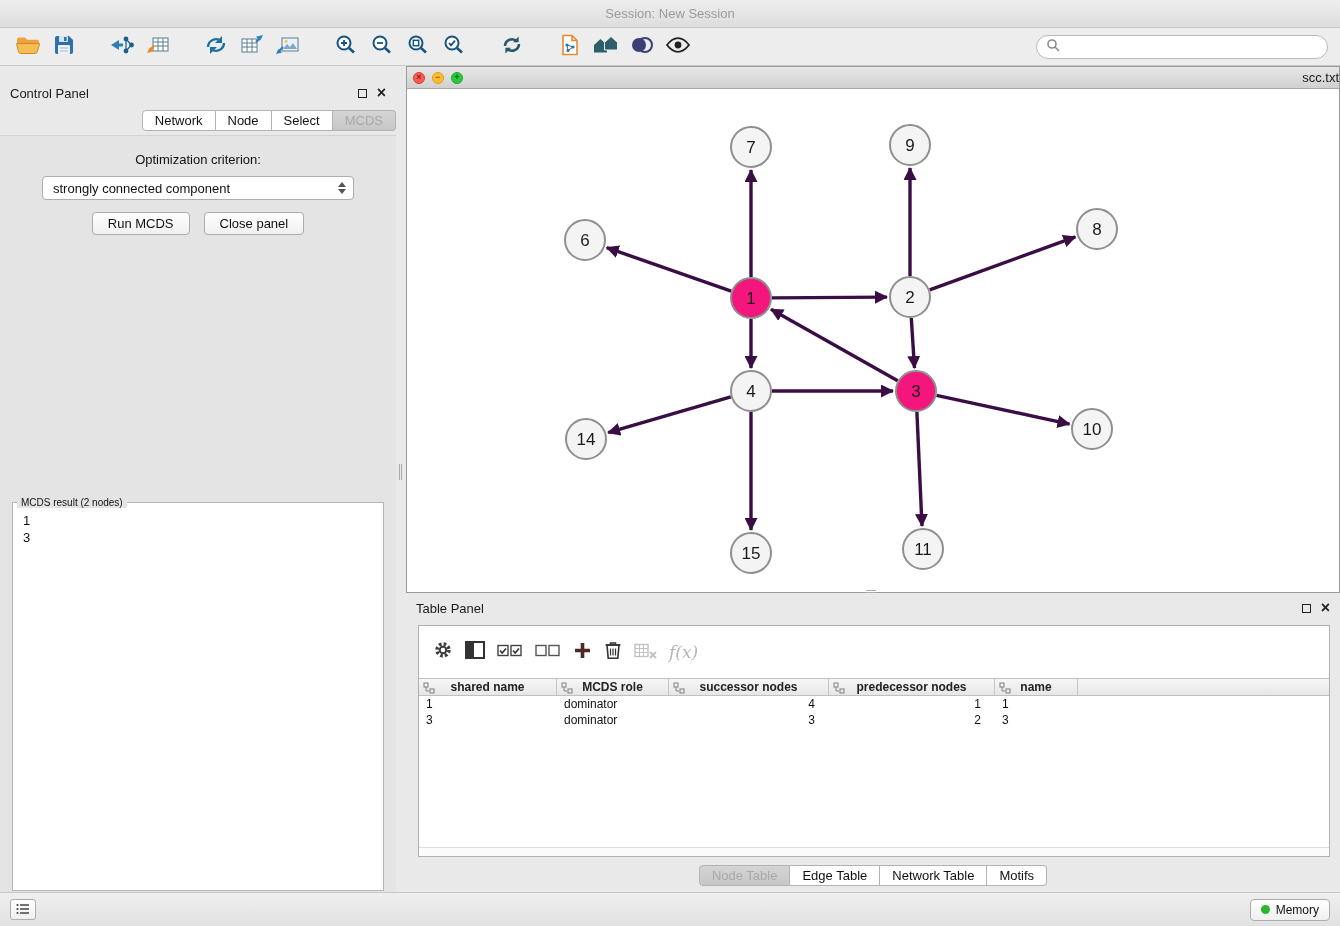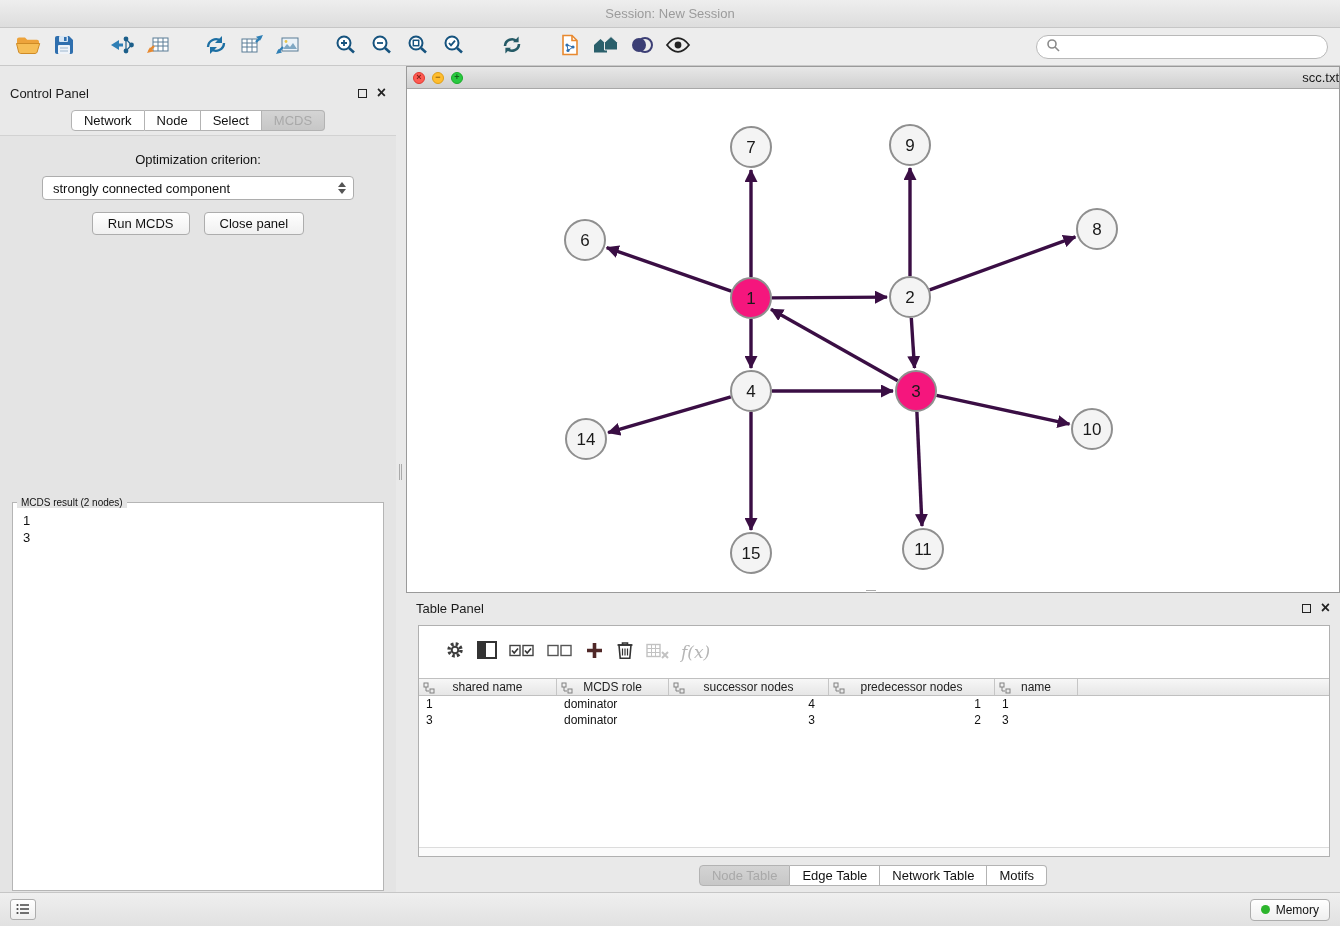--- a/index.html
+++ b/index.html
@@ -25,21 +25,21 @@
     font-family:"Liberation Sans", sans-serif; }
 
   
   .control-panel { position:absolute; left:0; top:80px; width:396px; height:826px; background:#e4e4e4; }
   .panel-header { height:26px; display:flex; align-items:center; padding:0 10px;
     background:#e9e9e9; font-size:13px; color:#1c1c1c; }
   .panel-header .ph-icons { margin-left:auto; display:flex; align-items:center; gap:10px; }
   .win-float { width:9px; height:9px; border:1.5px solid #222; display:inline-block; }
   .win-close { font-size:16px; font-weight:bold; color:#222; line-height:10px; }
 
-  .cp-tabs { height:30px; display:flex; align-items:center; justify-content:center; background:#e9e9e9;
+  .cp-tabs { height:30px; display:flex; align-items:center; justify-content:flex-end; background:#e9e9e9;
     border-bottom:1px solid #d2d2d2; }
   .seg-tab { height:21px; line-height:19px; padding:0 12px; background:#fff;
     border:1px solid #b3b3b3; border-left:none; font-size:13px; color:#111; cursor:default; }
   .seg-tab:first-child { border-left:1px solid #b3b3b3; border-radius:4px 0 0 4px; }
   .seg-tab:last-child { border-radius:0 4px 4px 0; }
   .seg-tab.active { background:linear-gradient(#d4d4d4,#c7c7c7); color:#a9a9a9; }
 
   .opt-label { margin-top:16px; text-align:center; font-size:13px; color:#111; }
   .dropdown { position:relative; margin:9px auto 0 auto; width:312px; height:24px;
     background:#fff; border:1px solid #adadad; border-radius:4px;
@@ -77,24 +77,24 @@
   .light.yellow{ background:#ffbd2e; border:1px solid #de9f17; color:#8f5f0e; }
   .light.green { background:#28c940; border:1px solid #1aab29; color:#14611c; }
   .graph-title { position:absolute; left:4px; right:0; text-align:right; font-size:13px; color:#1a1a1a; }
   .graph-canvas { position:absolute; left:0; top:22px; width:932px; height:503px; background:#fff; }
   .graph-canvas svg { width:100%; height:100%; display:block; }
 
   
   .table-panel { position:absolute; left:406px; top:595px; width:934px; height:297px; background:#e9e9e9; }
   .table-box { position:absolute; left:12px; top:30px; width:912px; height:232px;
     background:#fff; border:1px solid #b0b0b0; }
-  .table-toolbar { height:52px; display:flex; align-items:center; gap:12px; padding-left:14px;margin-left:12px; }
+  .table-toolbar { height:52px; display:flex; align-items:center; gap:12px; padding-left:14px; }
   .fx-label { font-family:"DejaVu Serif", serif; font-style:italic; font-size:17px; color:#b5b5b5; }
   .thead { display:flex; height:18px; background:linear-gradient(#f7f7f7,#e6e6e6);
-    border-top:1px solid #c0c0c0; border-bottom:1px solid #c0c0c0; }
+    border-top:1px solid #c0c0c0; border-bottom:1px solid #c0c0c0;font-weight:bold; }
   .th { position:relative; height:100%; border-right:1px solid #c6c6c6;
     display:flex; align-items:center; justify-content:center; font-size:12px; color:#222; cursor:default; }
   .th .sort-icon { position:absolute; left:4px; top:3px; }
   .tbody .tr { display:flex; height:16px; }
   .td { font-size:12px; color:#111; line-height:16px; overflow:hidden; white-space:nowrap; }
   .td.align-left  { padding-left:7px; text-align:left; }
   .td.align-right { padding-right:14px; text-align:right; }
   .hscroll-strip { position:absolute; left:0; right:0; bottom:0; height:9px; border-top:1px solid #dcdcdc; background:#fbfbfb; }
   .table-tabs { position:absolute; left:0; right:0; top:270px; display:flex; justify-content:center; }
 

